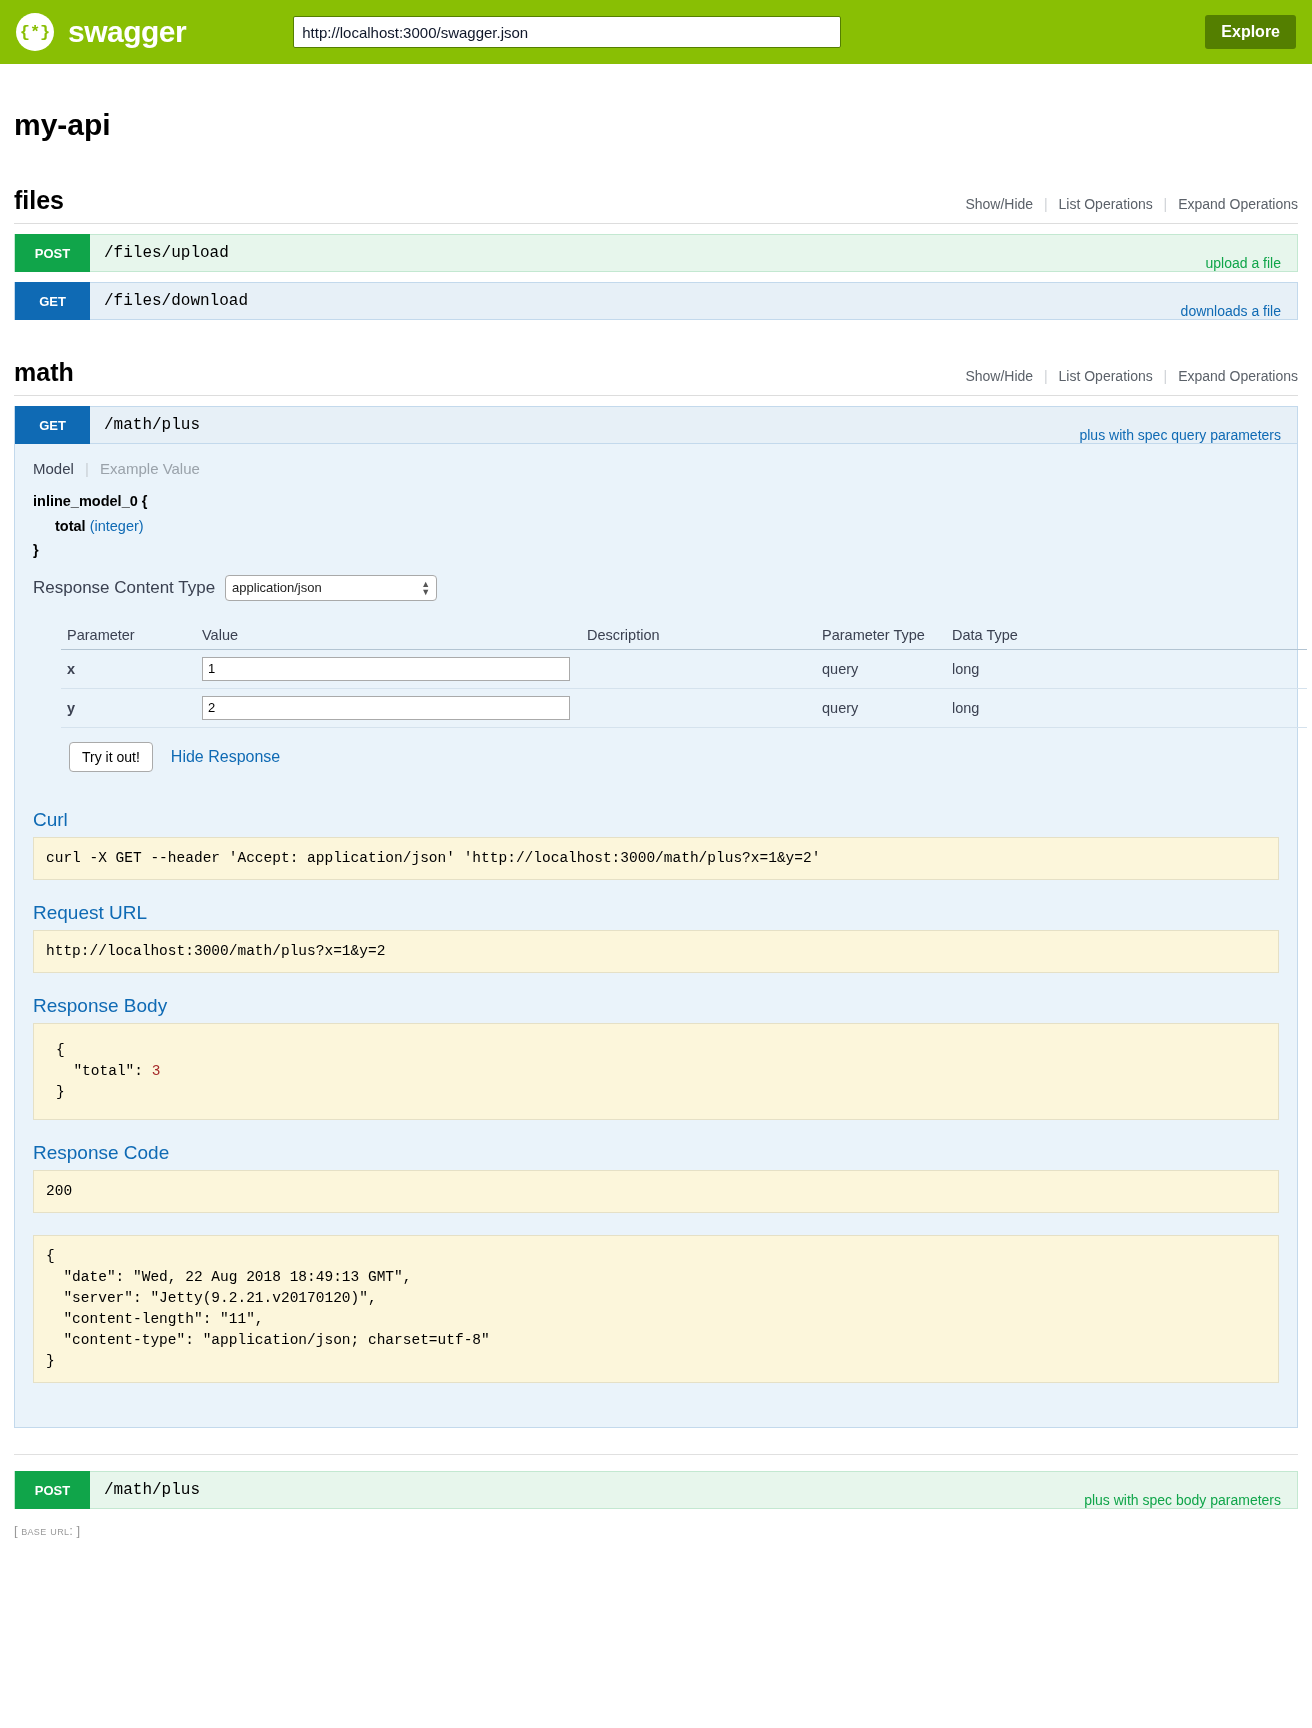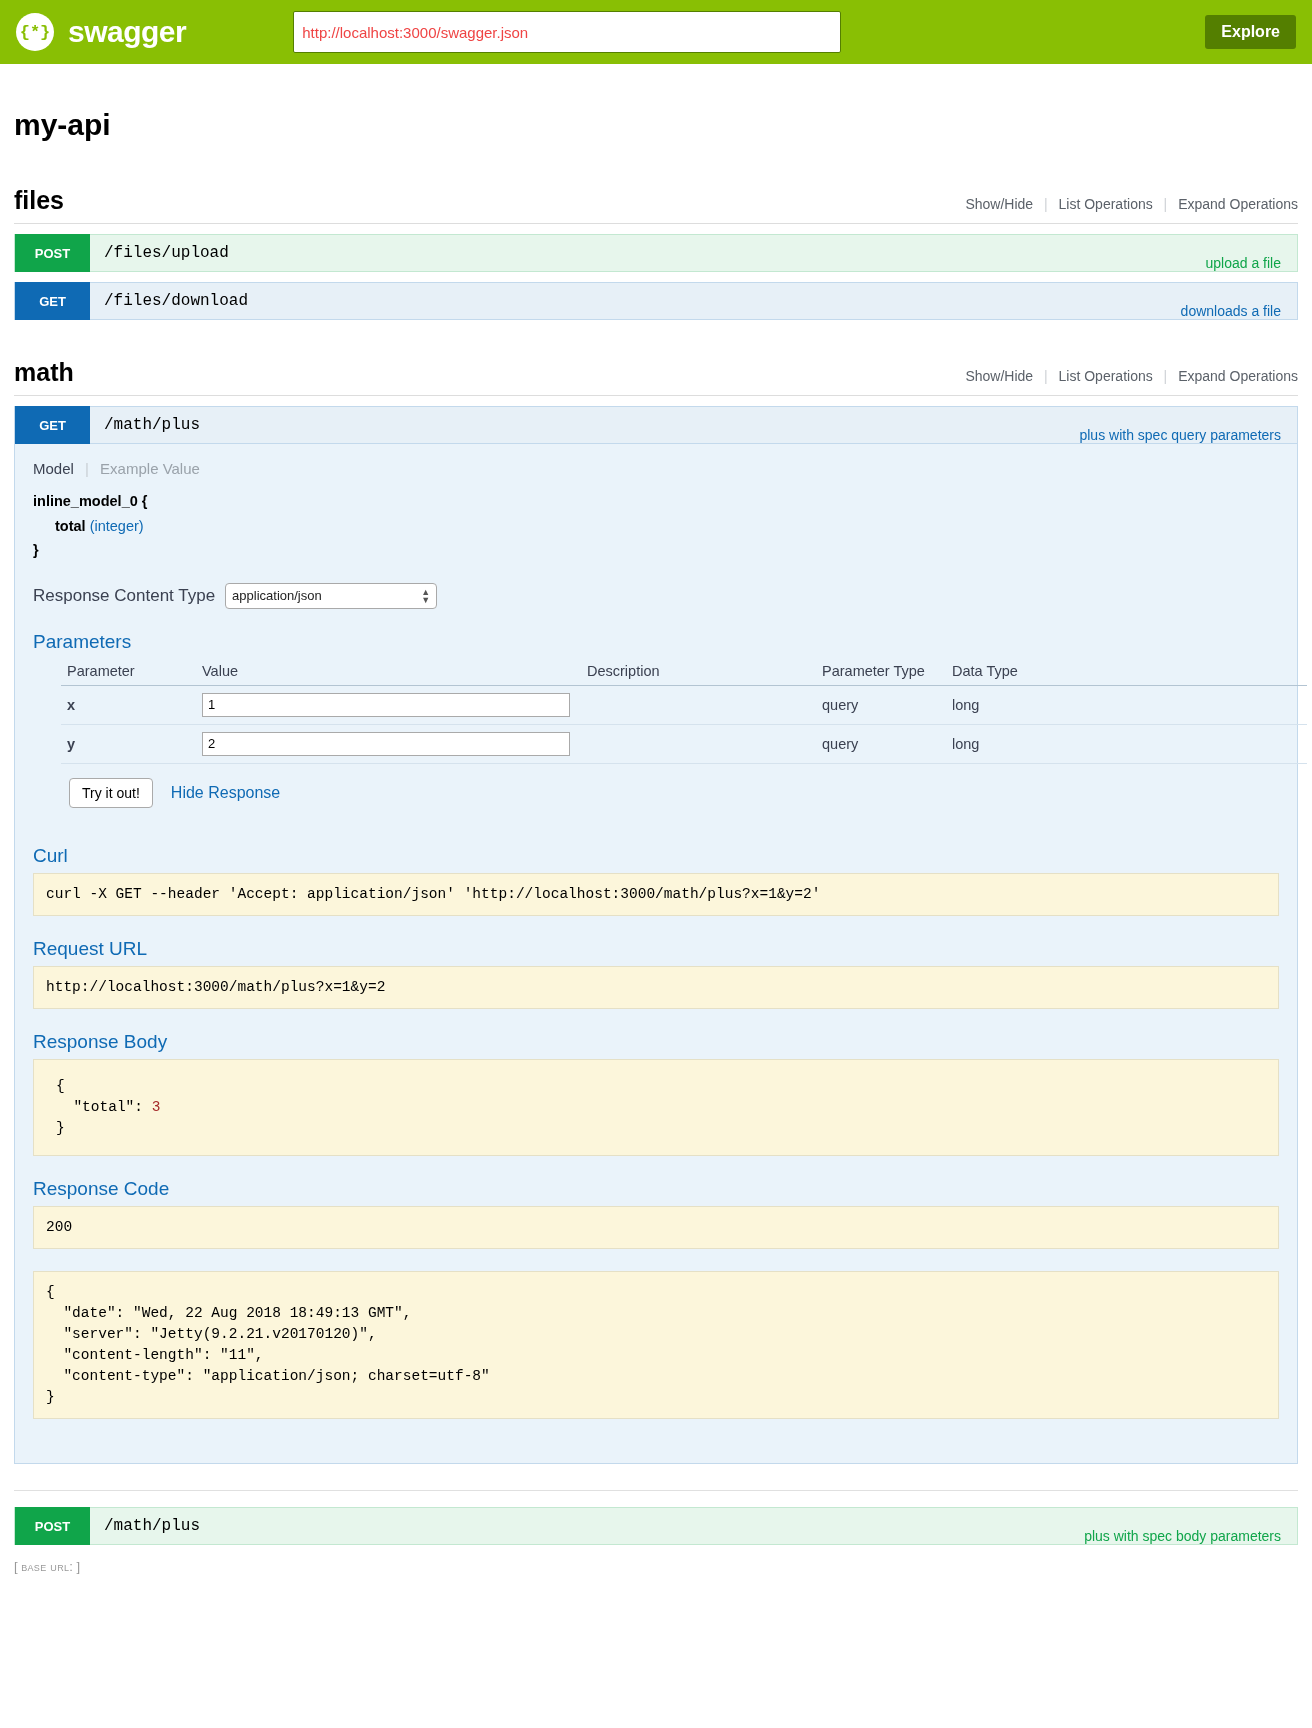--- a/index.html
+++ b/index.html
@@ -33,25 +33,25 @@
     font-size: 30px;
     font-weight: bold;
     letter-spacing: -0.5px;
   }
   .url-input {
     flex: 0 0 auto;
     width: 548px;
     margin-left: 107px;
     height: 32px;
     font-size: 15px;
-    padding: 20px 8px;
+    padding: 10px 8px;
     border: 1px solid #547f00;
     border-radius: 2px;
     font-family: "Liberation Sans", sans-serif;
-    color: #ef4444;
+    color: #0f172a;
     background: #fff;
   }
   .explore-btn {
     margin-left: auto;
     background: #547f00;
     color: #ffffff;
     border: none;
     font-weight: bold;
     font-size: 16px;
     padding: 8px 16px;
@@ -150,21 +150,21 @@
   .tabs { font-size: 15px; margin-bottom: 12px; }
   .tabs .tab-active { color: #3b4151; }
   .tabs .tab-sep { color: #c9cfd4; padding: 0 7px; }
   .tabs .tab-muted { color: #9aa2aa; cursor: pointer; }
 
   .model-block {
     font-family: "Liberation Sans", sans-serif;
     font-size: 14.5px;
     color: #000;
     line-height: 1.7;
-    margin-bottom: 20px;
+    margin-bottom: 12px;
   }
   .model-block .mono-name { font-weight: bold; }
   .model-block .indent { padding-left: 22px; }
   .model-block .type { color: #0f6ab4; font-weight: normal; }
   .model-block .field { font-weight: bold; }
 
   .content-type-row {
     display: flex;
     align-items: center;
     gap: 10px;
@@ -374,21 +374,20 @@
         <div class="content-type-row">
           <label>Response Content Type</label>
           <div class="select-box">
             <select>
               <option>application/json</option>
             </select>
             <span class="arrows">▲<br>▼</span>
           </div>
         </div>
 
-        <div class="sec-title">Parameters</div>
 
         <table class="params">
           <thead>
             <tr>
               <th>Parameter</th>
               <th>Value</th>
               <th>Description</th>
               <th>Parameter Type</th>
               <th>Data Type</th>
             </tr>

